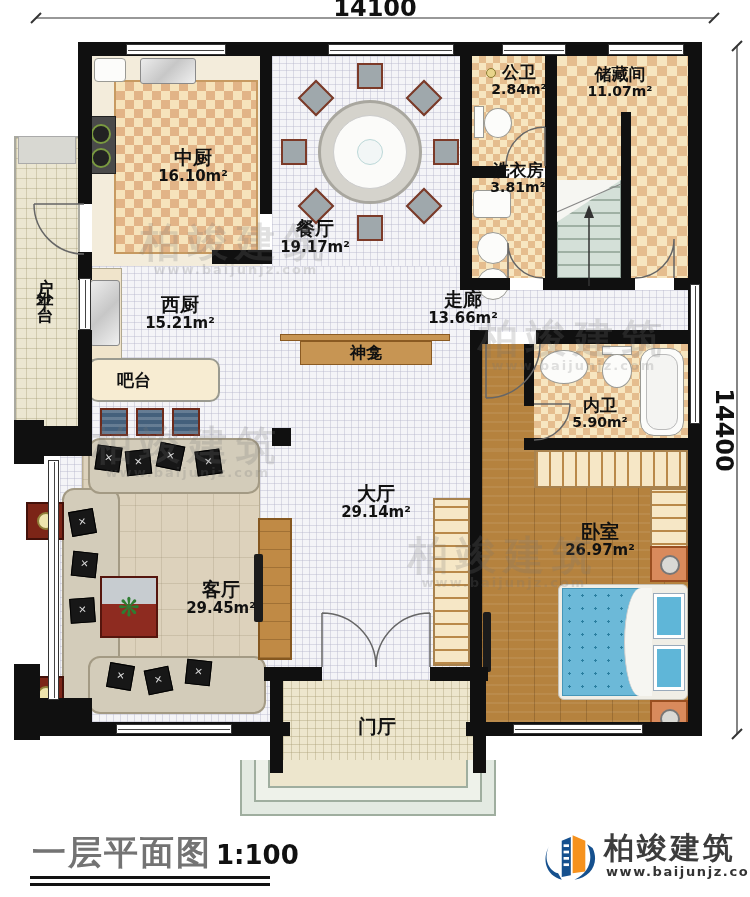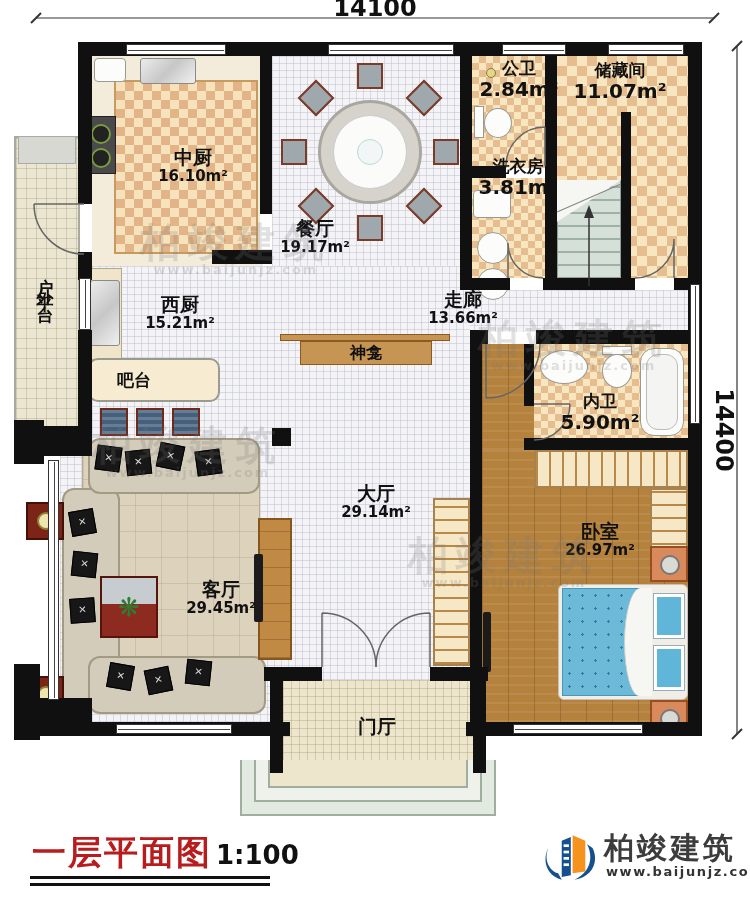--- a/index.html
+++ b/index.html
@@ -33,33 +33,33 @@
   .closet-h{background-color:#f6e7c6;background-image:repeating-linear-gradient(90deg,#b9894a 0 2px,transparent 2px 13px);border:2px solid #a8824e;}
   .closet-v{background-color:#f6e7c6;background-image:repeating-linear-gradient(0deg,#b9894a 0 2px,transparent 2px 13px);border:2px solid #a8824e;}
   .woodbar{background:#c79553;border:1px solid #8a5a22;}
   .stairs{background-color:#d4e0d8;background-image:repeating-linear-gradient(0deg,transparent 0 11px,#9fb0a4 11px 13px);border:1px solid #8fa096;}
   .steps{position:absolute;border:2px solid #9fae9f;border-top:none;z-index:2;box-sizing:border-box;}
   
   .room-label{position:absolute;z-index:7;text-align:center;transform:translate(-50%,-50%);color:#111;font-weight:bold;line-height:1.12;white-space:nowrap;}
   .room-label .rn{font-size:19px;}
   .room-label .ra{font-size:15px;}
   .room-label.sm .rn{font-size:17px;}
-  .room-label.sm .ra{font-size:20px;}
+  .room-label.sm .ra{font-size:14px;}
   .feat-label{position:absolute;z-index:7;transform:translate(-50%,-50%);color:#111;font-weight:bold;font-size:17px;white-space:nowrap;}
   .v-label{writing-mode:vertical-lr;text-orientation:upright;letter-spacing:9px;font-size:17px;}
   .dim-label{position:absolute;z-index:7;font-weight:bold;font-size:24px;color:#111;transform:translate(-50%,0);}
   
   .wm{position:absolute;z-index:8;color:rgba(120,120,120,.22);font-weight:bold;text-align:center;pointer-events:none;white-space:nowrap;}
   .wm .big{font-size:40px;letter-spacing:8px;line-height:1;}
   .wm .small{font-size:13px;letter-spacing:2px;}
   
   #overlay{position:absolute;left:0;top:0;z-index:6;pointer-events:none;}
   
   #titlebar{position:absolute;left:0;top:820px;width:750px;height:77px;background:#fff;z-index:9;}
-  .tb-title{position:absolute;left:32px;top:10px;font-size:34px;font-weight:bold;color:#b91c1c;letter-spacing:2px;}
+  .tb-title{position:absolute;left:32px;top:10px;font-size:34px;font-weight:bold;color:#737373;letter-spacing:2px;}
   .tb-scale{position:absolute;left:216px;top:20px;font-size:26px;font-weight:bold;color:#111;}
   .tb-rule{position:absolute;left:30px;width:240px;height:3px;background:#111;}
   .tb-info{position:absolute;left:272px;top:8px;width:250px;font-family:"DejaVu Serif","Liberation Serif",serif;font-size:14.5px;font-weight:bold;color:#111;line-height:21px;}
   .tb-logo-text{position:absolute;left:604px;top:8px;font-size:30px;font-weight:bold;color:#3c3c3c;letter-spacing:3px;}
   .tb-logo-url{position:absolute;left:606px;top:44px;font-size:13px;font-weight:bold;color:#333;letter-spacing:1.6px;}
   .lampdot{position:absolute;left:9px;top:8px;width:18px;height:18px;border-radius:50%;background:#efe5ae;border:2px solid #91803a;box-sizing:border-box;}
   .nslamp{position:absolute;left:8px;top:7px;width:20px;height:20px;border-radius:50%;background:#d9d9d5;border:2px solid #777;box-sizing:border-box;}
 </style>
 </head>
 <body>

